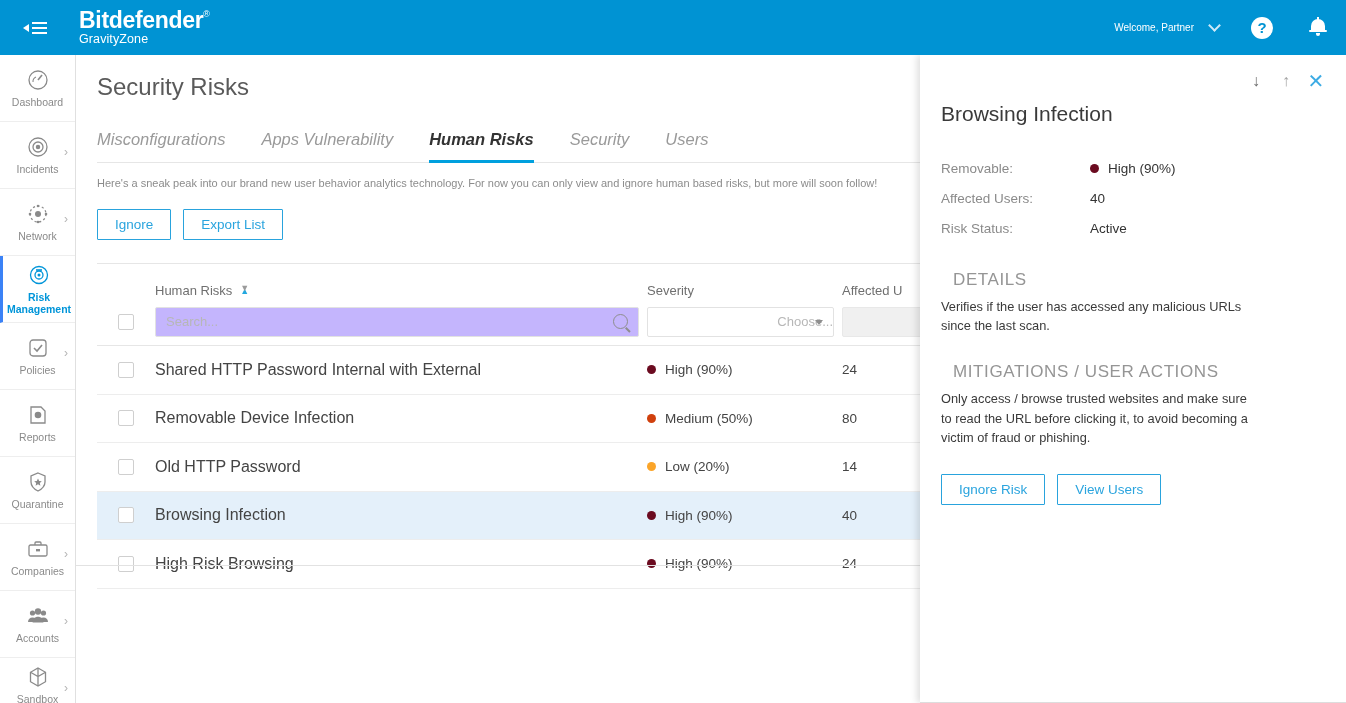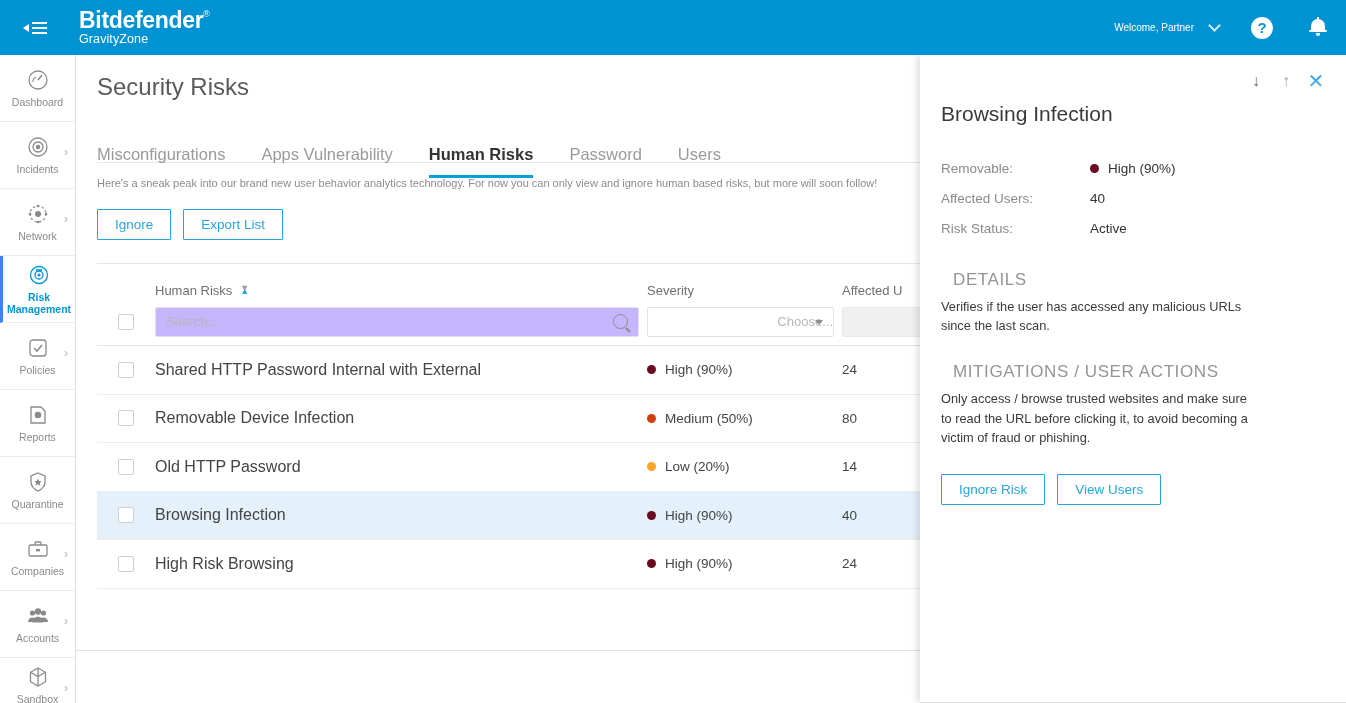--- a/index.html
+++ b/index.html
@@ -2,21 +2,21 @@
 <html><head>
 <meta charset="utf-8">
 <style>
   * { box-sizing: border-box; margin: 0; padding: 0; }
   html, body {
     width: 1346px; height: 703px;
     font-family: "Liberation Sans", sans-serif;
     background: #ffffff;
     overflow: hidden;
   }
-  .app { position: relative; width: 1346px; height: 651px; }
+  .app { position: relative; width: 1346px; height: 566px; }
 
   
   .topbar {
     position: absolute; top: 0; left: 0;
     width: 1346px; height: 55px;
     background: #0093d3;
     display: flex; align-items: center;
     z-index: 30;
   }
   .collapse-btn {
@@ -130,21 +130,21 @@
     font-size: 24px; color: #5a5a5a; font-weight: normal;
     margin: 18px 0 0 20px;
   }
   .tabs {
     margin: 22px 0 0 20px; display: flex; align-items: flex-end;
     border-bottom: 1px solid #e6e6e6; padding-right: 20px;
   }
   .tab {
     font-size: 16.5px; color: #9a9a9a; padding: 6px 0 11px 0;
     margin-right: 36px; cursor: pointer; white-space: nowrap;
-    border-bottom: 3px solid transparent; position: relative; top: 16px;
+    border-bottom: 3px solid transparent; position: relative; top: 1px; font-style: italic;
   }
   .tab.active { color: #333333; font-weight: bold; border-bottom-color: #00a0de; }
   .tab:last-child { margin-right: 0; }
   .subtitle {
     font-size: 11px; color: #8c8c8c; margin: 14px 0 0 20px;
   }
   .btn-row { margin: 20px 0 0 20px; display: flex; gap: 12px; }
   .btn-outline {
     border: 1px solid #29a3dd; background: #ffffff; color: #2aa4de;
     font-size: 13.5px; padding: 7px 17px; cursor: pointer;
@@ -431,21 +431,21 @@
   </div>
 
   <div class="main">
 
     <h1 class="page-title">Security Risks</h1>
 
     <div class="tabs">
       <div class="tab">Misconfigurations</div>
       <div class="tab">Apps Vulnerability</div>
       <div class="tab active">Human Risks</div>
-      <div class="tab">Password</div>
+      <div class="tab">Security</div>
       <div class="tab">Users</div>
     </div>
 
     <div class="subtitle">Here's a sneak peak into our brand new user behavior analytics technology. For now you can only view and ignore human based risks, but more will soon follow!</div>
 
     <div class="btn-row">
       <button class="btn-outline">Ignore</button>
       <button class="btn-outline">Export List</button>
     </div>
 

